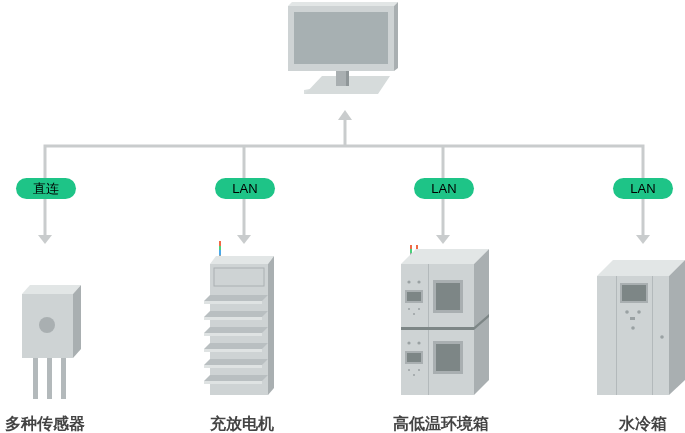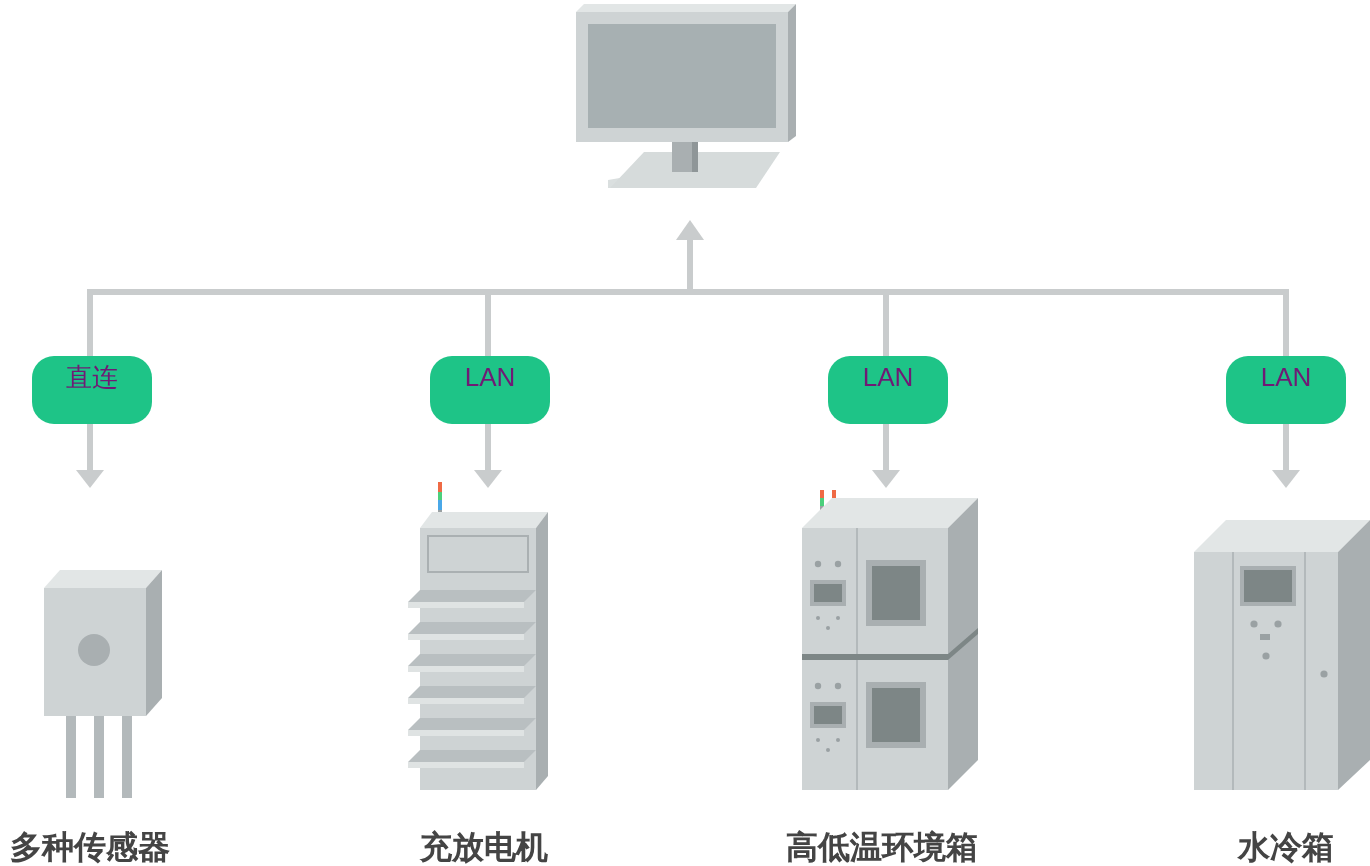--- a/index.html
+++ b/index.html
@@ -1,18 +1,18 @@
 <!DOCTYPE html>
 <html><head>
   <meta charset="utf-8">
   <style>
     html, body { margin:0; padding:0; background:#ffffff; }
     body { width:685px; height:433px; position:relative; overflow:hidden; font-family:"DejaVu Sans", sans-serif; }
     svg { position:absolute; left:0; top:0; }
-    .pill { position:absolute; height:34px; border-radius:11px; background:#1ec487; color:#701a75; font-size:13px; line-height:22px; text-align:center; font-family:"Liberation Sans","DejaVu Sans",sans-serif; }
+    .pill { position:absolute; height:21px; border-radius:11px; background:#1ec487; color:#000000; font-size:13px; line-height:22px; text-align:center; font-family:"Liberation Sans","DejaVu Sans",sans-serif; }
     .label { position:absolute; font-size:16px; font-weight:bold; color:#444; text-align:center; white-space:nowrap; font-family:"DejaVu Sans", sans-serif; }
   </style>
 </head>
 <body>
 
 <svg width="685" height="433" viewBox="0 0 685 433">
 
   <g>
     <polygon points="304,90 386,76 372,94 304,94" fill="#dadfdf"></polygon>
     <polygon points="305,94 378,94 390,76 322,76" fill="#d6dbdb"></polygon>

